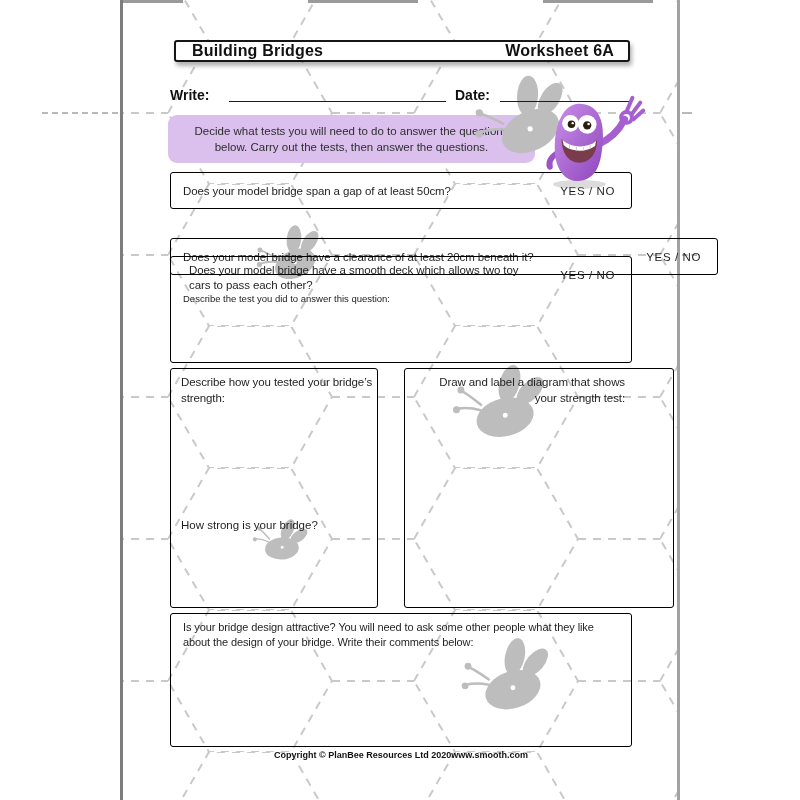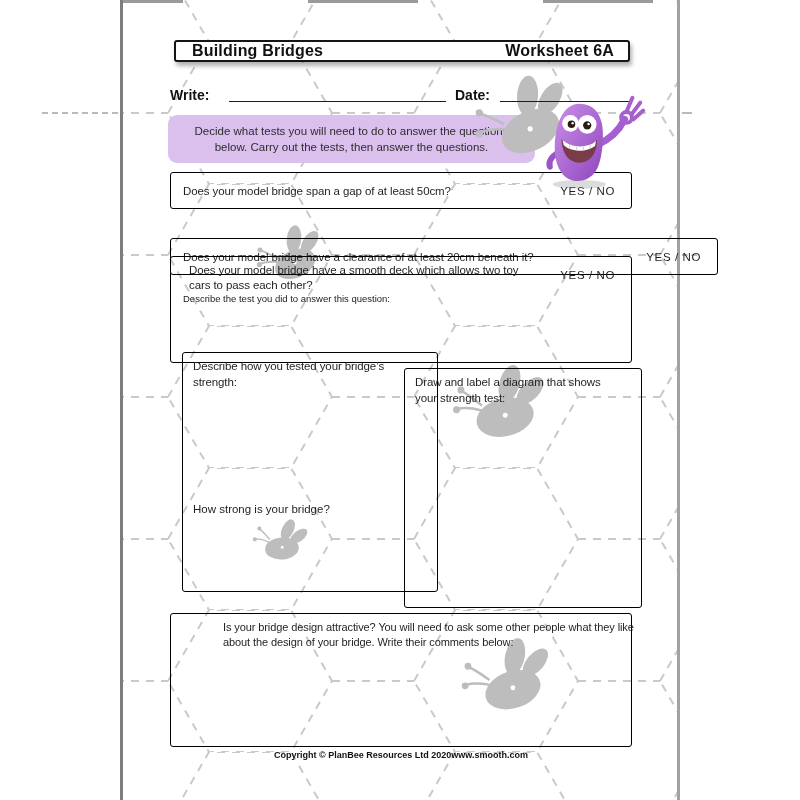--- a/index.html
+++ b/index.html
@@ -31,21 +31,21 @@
   .q-text{font-size:11.5px;letter-spacing:-.1px;color:#1f1f1f;white-space:nowrap;position:relative;z-index:3;}
   .yesno{margin-left:auto;font-size:11.5px;letter-spacing:.6px;color:#1f1f1f;position:relative;z-index:3;}
   .q3-text{position:absolute;left:18px;top:6px;width:350px;font-size:11.5px;line-height:1.3;
            letter-spacing:-.1px;color:#1f1f1f;z-index:3;}
   .q3-sub{position:absolute;left:12px;top:36px;font-size:9.5px;color:#222;z-index:3;}
   .q3-yesno{position:absolute;right:16px;top:12px;font-size:11.5px;letter-spacing:.6px;z-index:3;}
   .box-label{position:absolute;left:10px;top:6px;width:210px;font-size:11.5px;line-height:1.35;
              letter-spacing:-.1px;color:#1f1f1f;z-index:3;}
   .strong-label{position:absolute;left:10px;top:150px;width:200px;font-size:11.5px;color:#1f1f1f;z-index:3;}
   .design-label{position:absolute;left:12px;top:6px;width:440px;font-size:11px;line-height:1.35;
-                letter-spacing:-.1px;color:#1f1f1f;z-index:3;margin-left:40px;}
+                letter-spacing:-.1px;color:#1f1f1f;z-index:3;}
   
   .footer{position:absolute;left:170px;top:750px;width:462px;display:flex;
           justify-content:center;z-index:2;}
   .footer span{font-size:9px;font-weight:bold;color:#111;}
   
   .bee{position:absolute;z-index:1;}
   .bee.front{z-index:5;}
   .monster{position:absolute;left:540px;top:92px;width:118px;height:102px;z-index:6;}
 </style>
 </head>
@@ -154,26 +154,26 @@
       <span class="yesno">YES / NO</span>
     </div>
   </div>
 
   <div class="qbox" style="left:170px;top:256px;width:462px;height:107px;">
     <span class="q3-text">Does your model bridge have a smooth deck which allows two toy cars to pass each other?</span>
     <span class="q3-sub">Describe the test you did to answer this question:</span>
     <span class="q3-yesno">YES / NO</span>
   </div>
 
-  <div class="qbox" style="left:170px;top:352px;width:256px;height:240px;margin-left:12px;">
+  <div class="qbox" style="left:170px;top:368px;width:208px;height:240px;">
     <span class="box-label">Describe how you tested your bridge’s strength:</span>
     <span class="strong-label">How strong is your bridge?</span>
   </div>
 
-  <div class="qbox" style="left:404px;top:368px;width:238px;height:240px;">
+  <div class="qbox" style="left:404px;top:368px;width:270px;height:240px;text-align:right;">
     <span class="box-label">Draw and label a diagram that shows your strength test:</span>
   </div>
 
   <div class="qbox" style="left:170px;top:613px;width:462px;height:134px;">
     <span class="design-label">Is your bridge design attractive? You will need to ask some other people what they like about the design of your bridge. Write their comments below:</span>
   </div>
 
   <div class="footer">
     <span>Copyright © PlanBee Resources Ltd 2020</span>
     <span>www.smooth.com</span>

